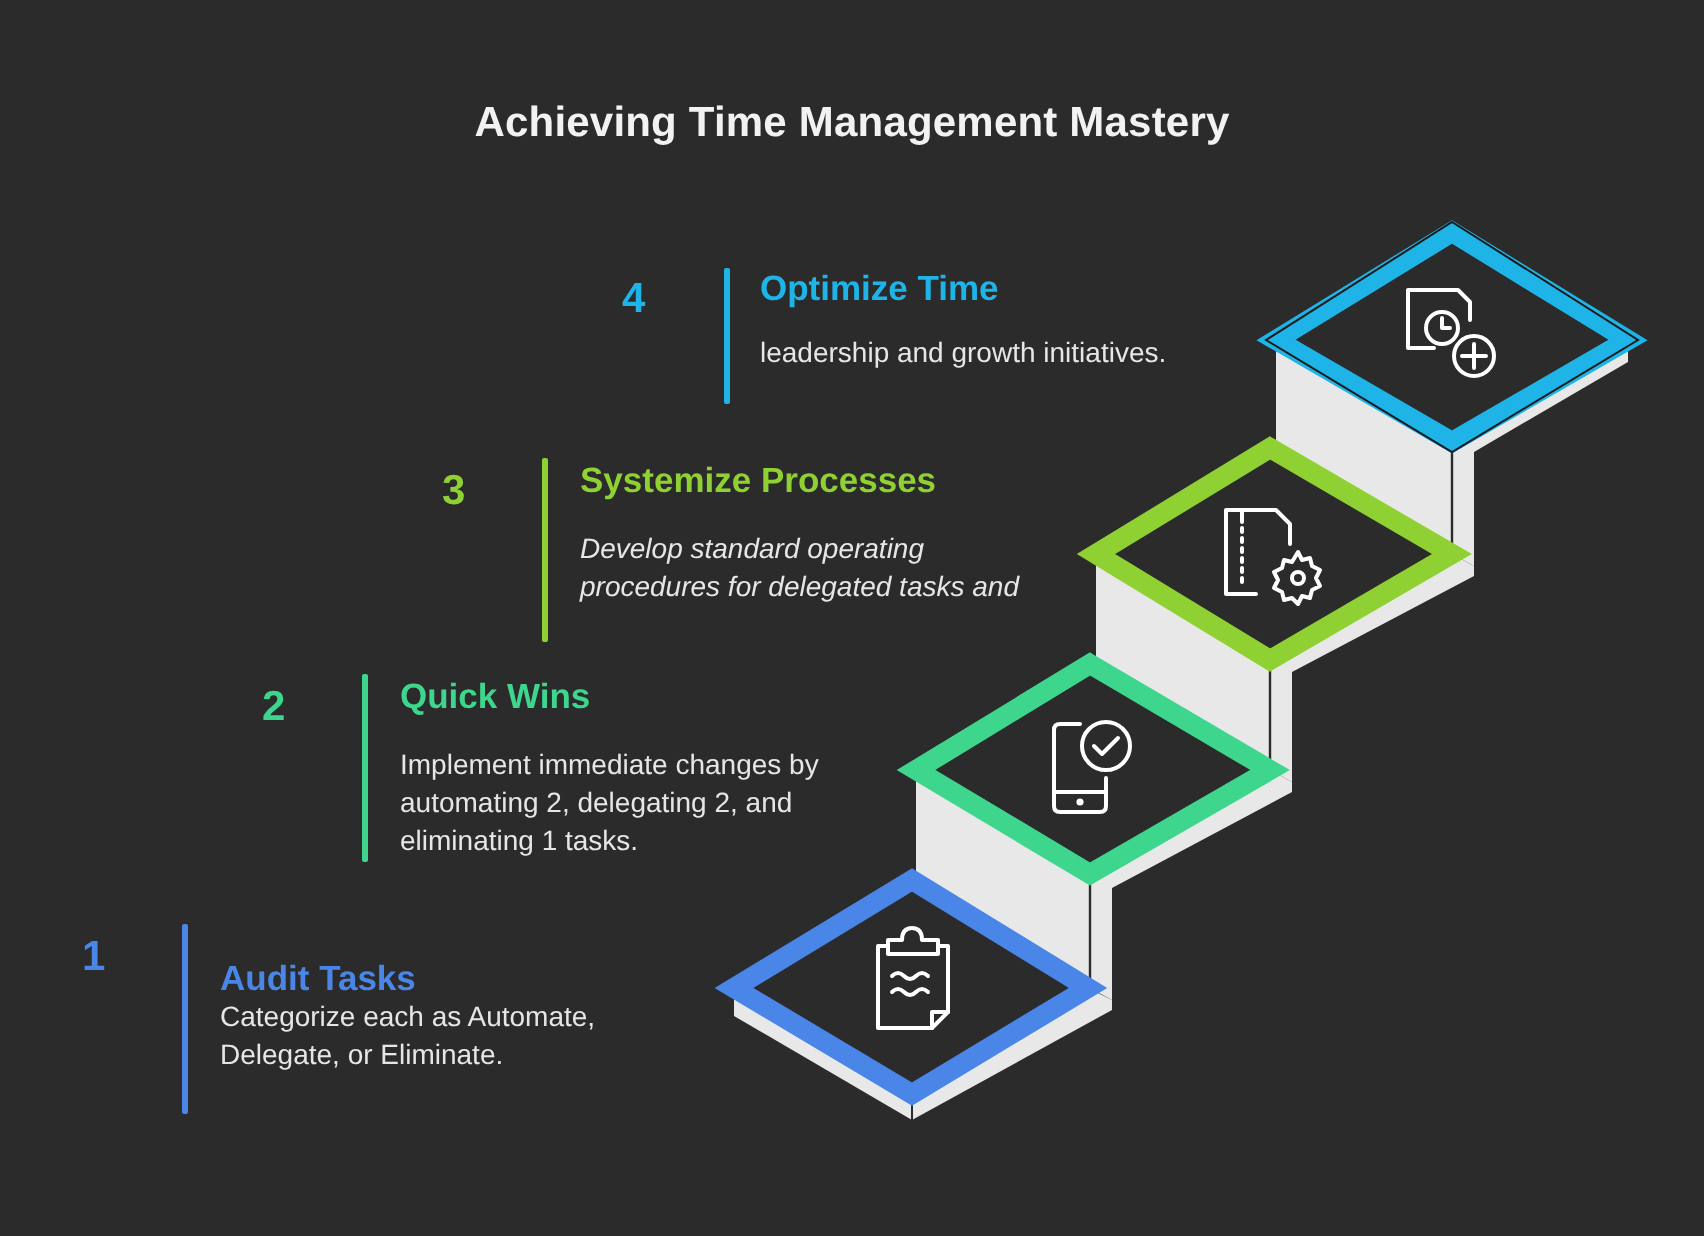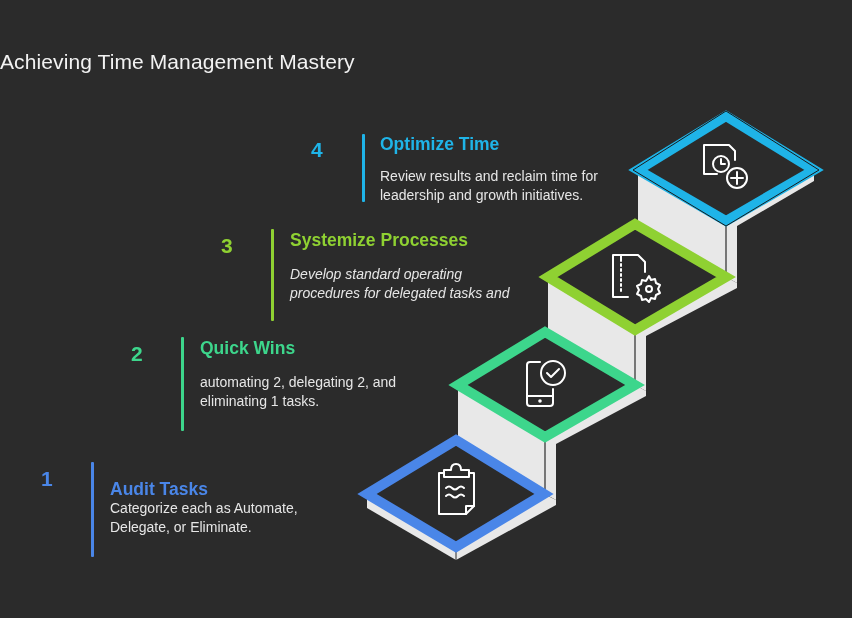--- a/index.html
+++ b/index.html
@@ -5,22 +5,22 @@
   html, body { margin: 0; padding: 0; }
   body {
     width: 852px; height: 618px;
     background: #2b2b2b;
     position: relative;
     overflow: hidden;
     font-family: "Liberation Sans", "DejaVu Sans", sans-serif;
   }
   .title {
     position: absolute; left: 0; top: 50px; width: 852px;
-    color: #f2f2f2;
-    font-size: 21px; font-weight: normal; letter-spacing: 0.1px;
+    text-align: center; color: #f2f2f2;
+    font-size: 21px; font-weight: bold; letter-spacing: 0.1px;
   }
   .step-num {
     position: absolute; font-size: 21px; font-weight: bold;
   }
   .step-bar {
     position: absolute; width: 3px; border-radius: 1px;
   }
   .step-head {
     position: absolute; font-size: 17.5px; font-weight: bold; white-space: nowrap;
   }
@@ -97,40 +97,40 @@
     <path d="M446,488 Q449,485 452,488 Q455,491 458,488 Q461,485 464,488"></path>
     <path d="M446,496 Q449,493 452,496 Q455,499 458,496 Q461,493 464,496"></path>
   </g>
 </svg>
 
 <div>
   <div class="step-num" style="left:311px;top:138px;color:#1fb4e8;">4</div>
   <div class="step-bar" style="left:362px;top:134px;height:68px;background:#1fb4e8;"></div>
   <div class="step-head" style="left:380px;top:134px;color:#1fb4e8;">Optimize Time</div>
   <div class="step-desc" style="left:380px;top:167px;">
-    <span>Review results and reclaim time for</span>
     <span>leadership and growth initiatives.</span>
   </div>
 </div>
 
 <div>
   <div class="step-num" style="left:221px;top:234px;color:#8fd132;">3</div>
   <div class="step-bar" style="left:271px;top:229px;height:92px;background:#8fd132;"></div>
   <div class="step-head" style="left:290px;top:230px;color:#8fd132;">Systemize Processes</div>
   <div class="step-desc" style="left:290px;top:265px;font-style:italic;">
     <span>Develop standard operating</span>
     <span>procedures for delegated tasks and</span>
   </div>
 </div>
 
 <div>
   <div class="step-num" style="left:131px;top:342px;color:#3dd68c;">2</div>
   <div class="step-bar" style="left:181px;top:337px;height:94px;background:#3dd68c;"></div>
   <div class="step-head" style="left:200px;top:338px;color:#3dd68c;">Quick Wins</div>
   <div class="step-desc" style="left:200px;top:373px;">
+    <span>Implement immediate changes by</span>
     <span>automating 2, delegating 2, and</span>
     <span>eliminating 1 tasks.</span>
   </div>
 </div>
 
 <div>
   <div class="step-num" style="left:41px;top:467px;color:#4a86e8;">1</div>
   <div class="step-bar" style="left:91px;top:462px;height:95px;background:#4a86e8;"></div>
   <div class="step-head" style="left:110px;top:479px;color:#4a86e8;">Audit Tasks</div>
   <div class="step-desc" style="left:110px;top:499px;">

